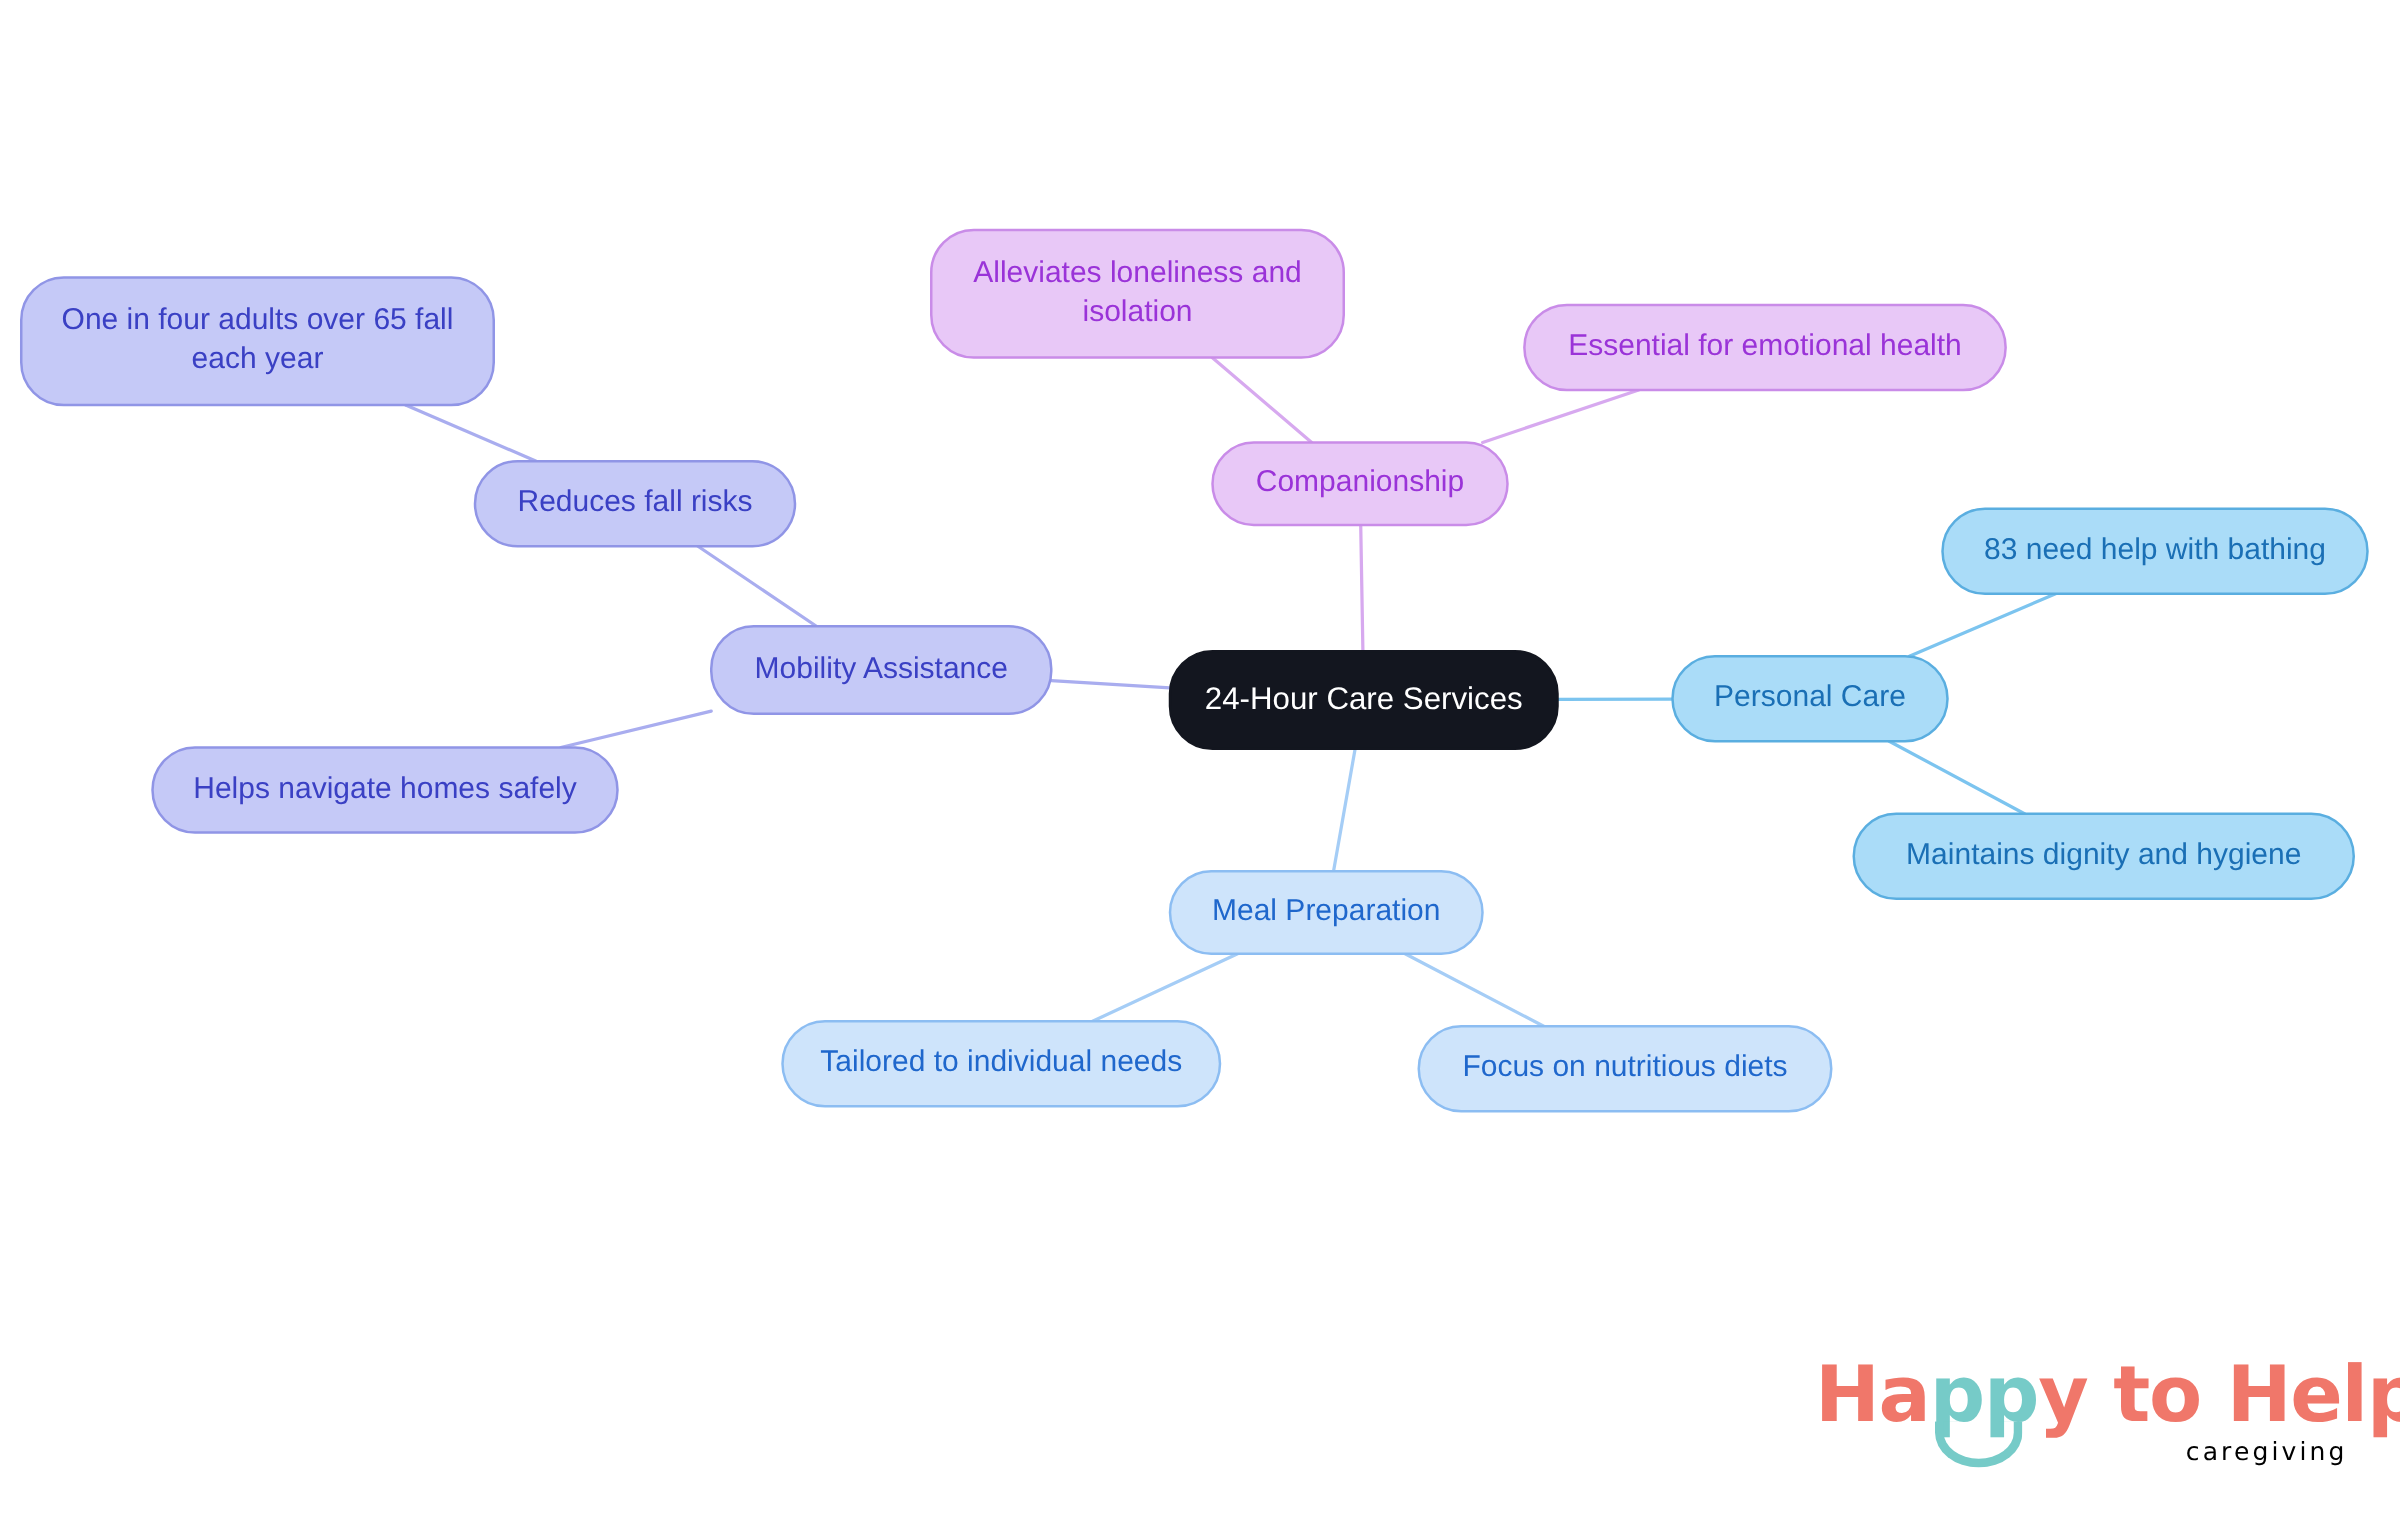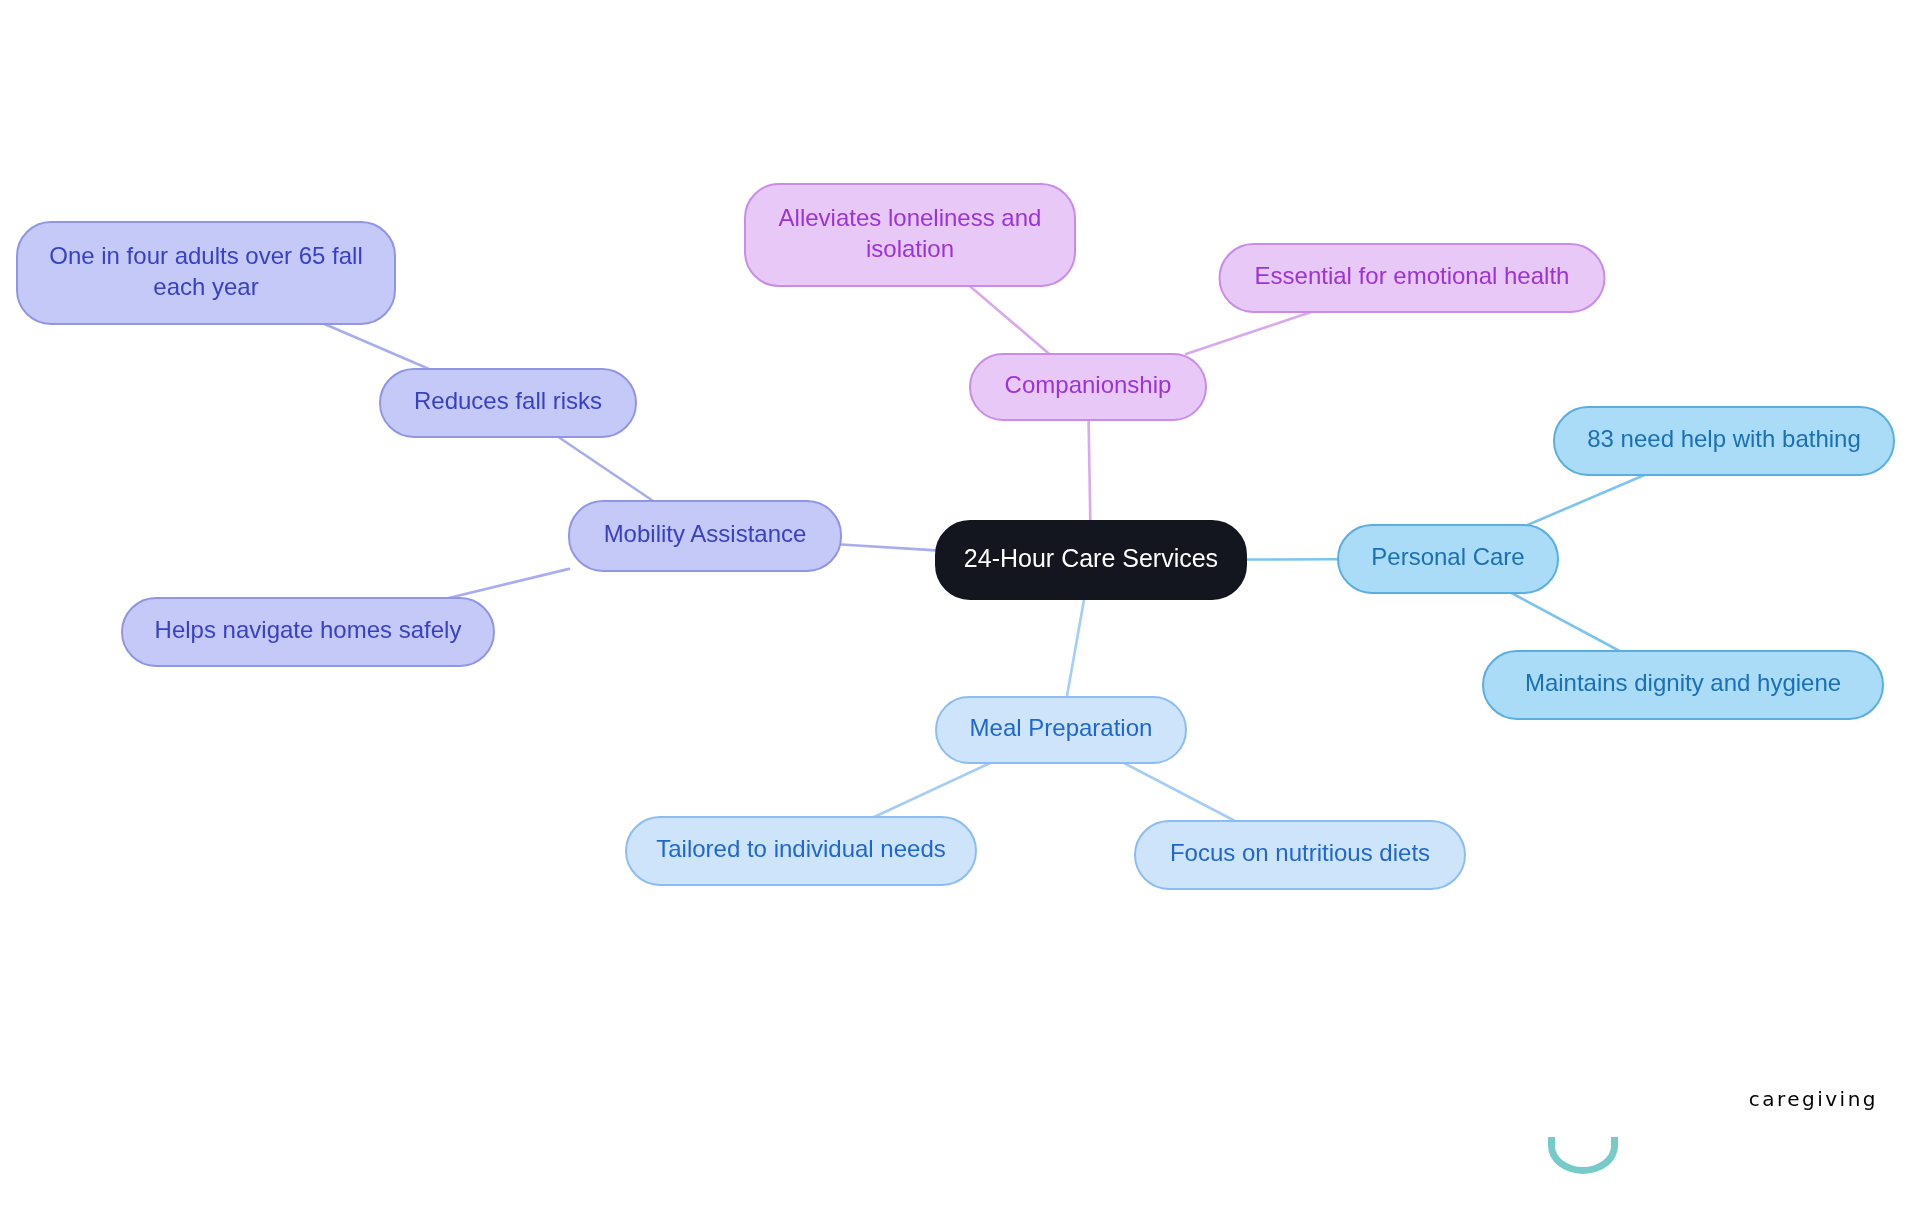--- a/index.html
+++ b/index.html
@@ -156,15 +156,16 @@
         <text class="node-text" x="705" y="536" fill="#3a40c4"><tspan x="705">Mobility Assistance</tspan></text>
       </g>
       <g>
         <rect x="936" y="521" width="310" height="78" rx="34" ry="34" fill="#13161f" stroke="#13161f" class="node-shape"></rect>
         <text class="node-text root" x="1091" y="560" fill="#ffffff"><tspan x="1091">24-Hour Care Services</tspan></text>
       </g>
     </g>
 </svg>
 
 <div id="brand-logo">
+  <div class="logo-main"><span class="logo-coral">Ha</span><span class="logo-teal">pp</span><span class="logo-coral">y to Help</span></div>
   <div class="logo-smile"></div>
   <div class="logo-sub">caregiving</div>
 </div>
 
 </body></html>

